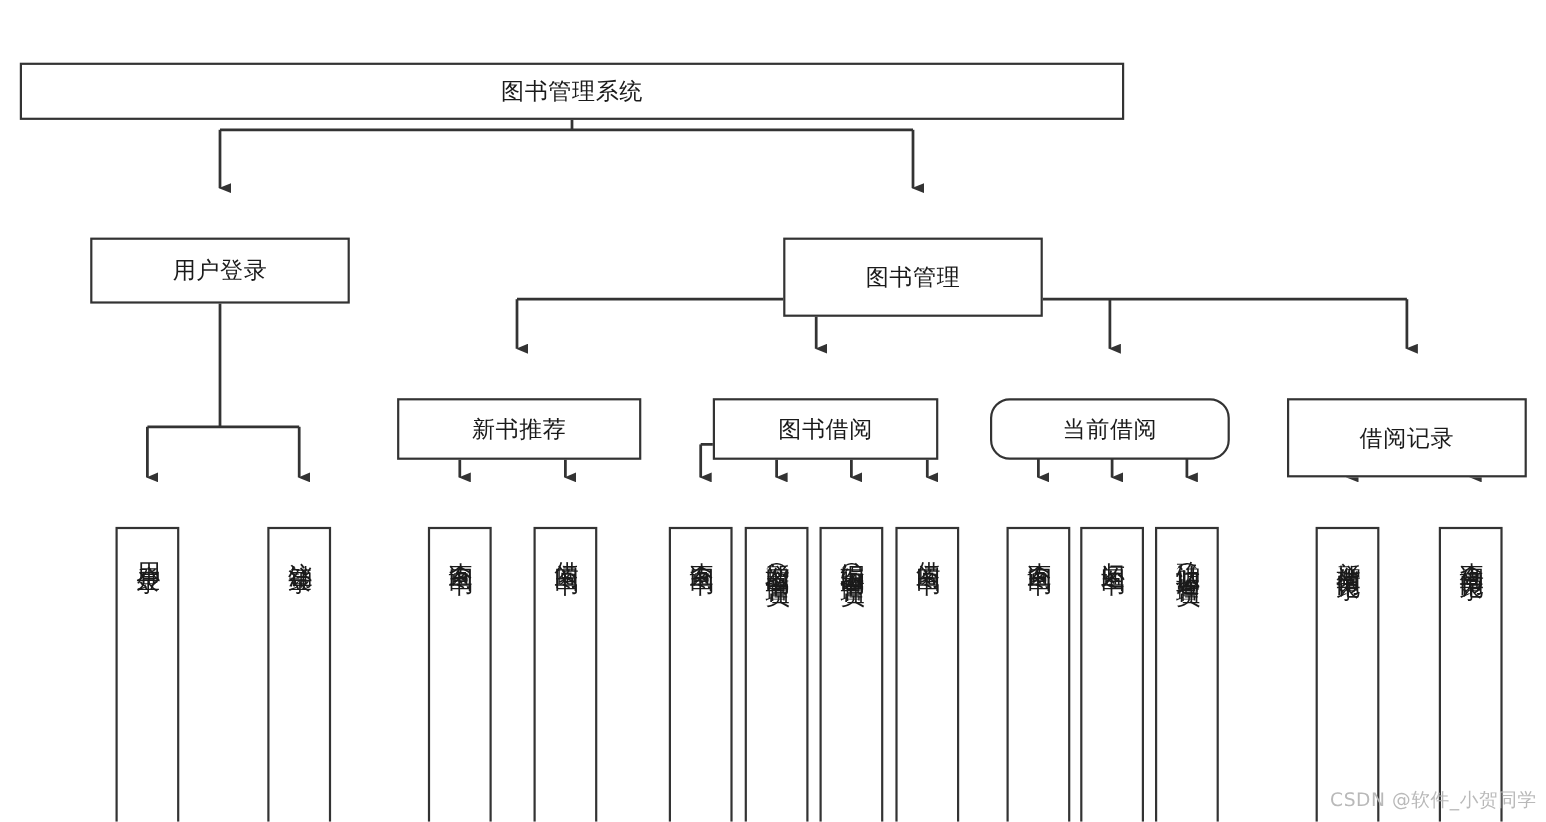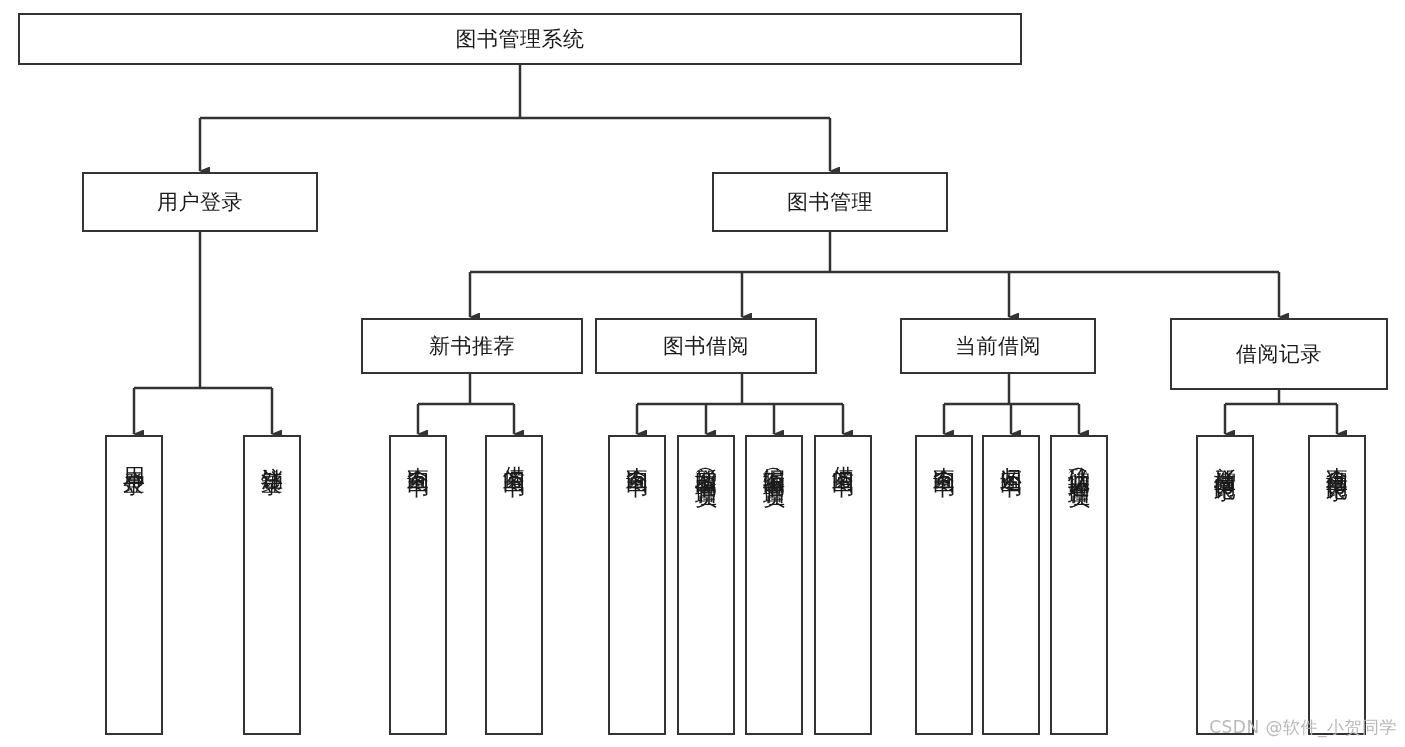--- a/index.html
+++ b/index.html
@@ -28,20 +28,21 @@
   }
   .node {
     position: absolute;
     box-sizing: border-box;
     background: #ffffff;
     border: 2px solid #333333;
     display: flex;
     align-items: center;
     justify-content: center;
     color: #1a1a1a;
+    margin-top: 44px;
   }
   .node-label {
     display: block;
     text-align: center;
     line-height: 1.18;
     white-space: pre;
   }
   .node.horizontal .node-label {
     font-size: 21px;
     letter-spacing: 0.5px;
@@ -117,30 +118,30 @@
       </g>
   </svg>
 
   <div id="nodes-layer">
       <div class="node horizontal" style="left: 18px; top: 13px; width: 1004px; height: 52px;">
         <span class="node-label">图书管理系统</span>
       </div>
       <div class="node horizontal" style="left: 82px; top: 172px; width: 236px; height: 60px;">
         <span class="node-label">用户登录</span>
       </div>
-      <div class="node horizontal" style="left: 712px; top: 172px; width: 236px; height: 60px;">
+      <div class="node horizontal" style="left: 712px; top: 172px; width: 236px; height: 72px;">
         <span class="node-label">图书管理</span>
       </div>
       <div class="node horizontal" style="left: 361px; top: 318px; width: 222px; height: 56px;">
         <span class="node-label">新书推荐</span>
       </div>
-      <div class="node horizontal" style="left: 595px; top: 318px; width: 222px; height: 56px;">
+      <div class="node horizontal" style="left: 648px; top: 318px; width: 205px; height: 56px;">
         <span class="node-label">图书借阅</span>
       </div>
-      <div class="node horizontal" style="left: 900px; top: 318px; width: 196px; height: 56px;">
+      <div class="node horizontal" style="left: 900px; top: 318px; width: 218px; height: 56px; border-radius: 18px;">
         <span class="node-label">当前借阅</span>
       </div>
       <div class="node horizontal" style="left: 1170px; top: 318px; width: 218px; height: 72px;">
         <span class="node-label">借阅记录</span>
       </div>
       <div class="node vertical" style="left: 105px; top: 435px; width: 58px; height: 300px;">
         <span class="node-label">用户登录</span>
       </div>
       <div class="node vertical" style="left: 243px; top: 435px; width: 58px; height: 300px;">
         <span class="node-label">注销登录</span>

